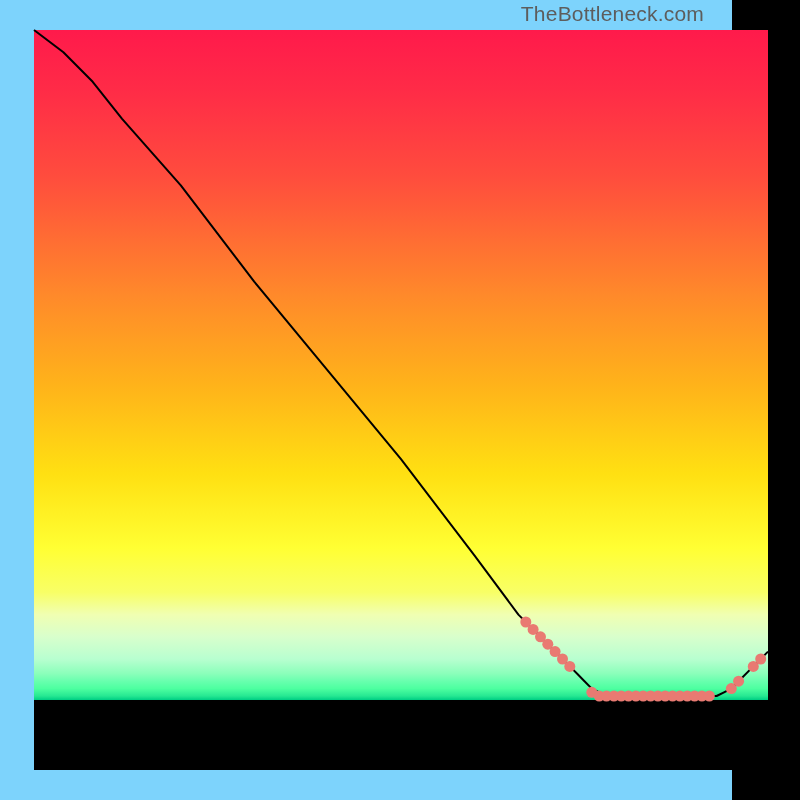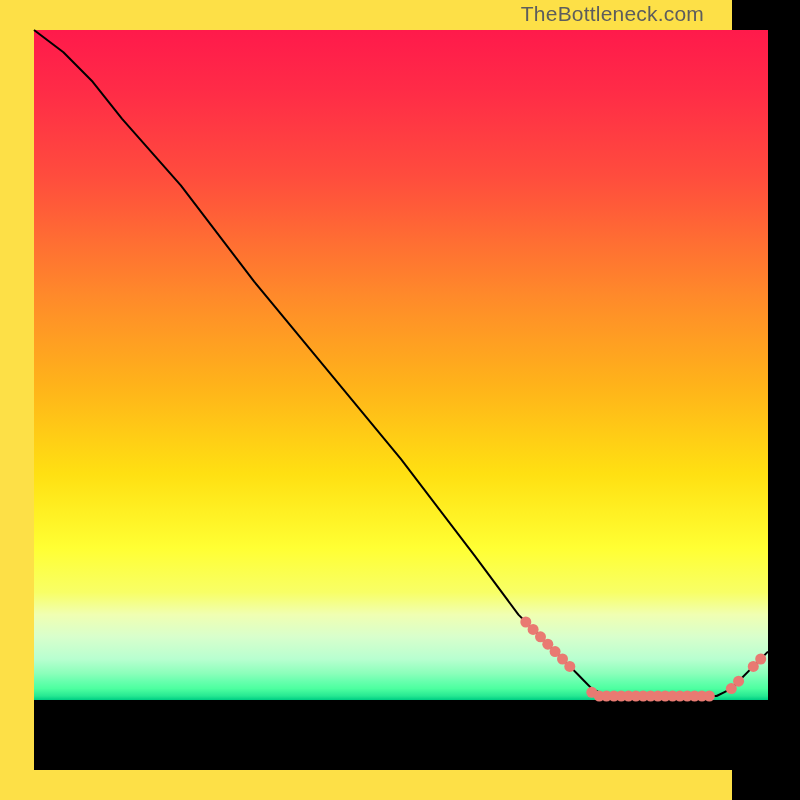--- a/index.html
+++ b/index.html
@@ -8,21 +8,21 @@
     width: 800px;
     height: 800px;
     background: #000;
     overflow: hidden;
     font-family: Arial, Helvetica, sans-serif;
   }
   .frame {
     position: relative;
     width: 732px;
     height: 800px;
-    background: #fde047;
+    background: #7dd3fc;
   }
   .site-label {
     position: absolute;
     top: 2px;
     right: 28px;
     color: #5d5d5d;
     font-size: 21px;
     font-weight: 500;
     letter-spacing: 0.2px;
   }

